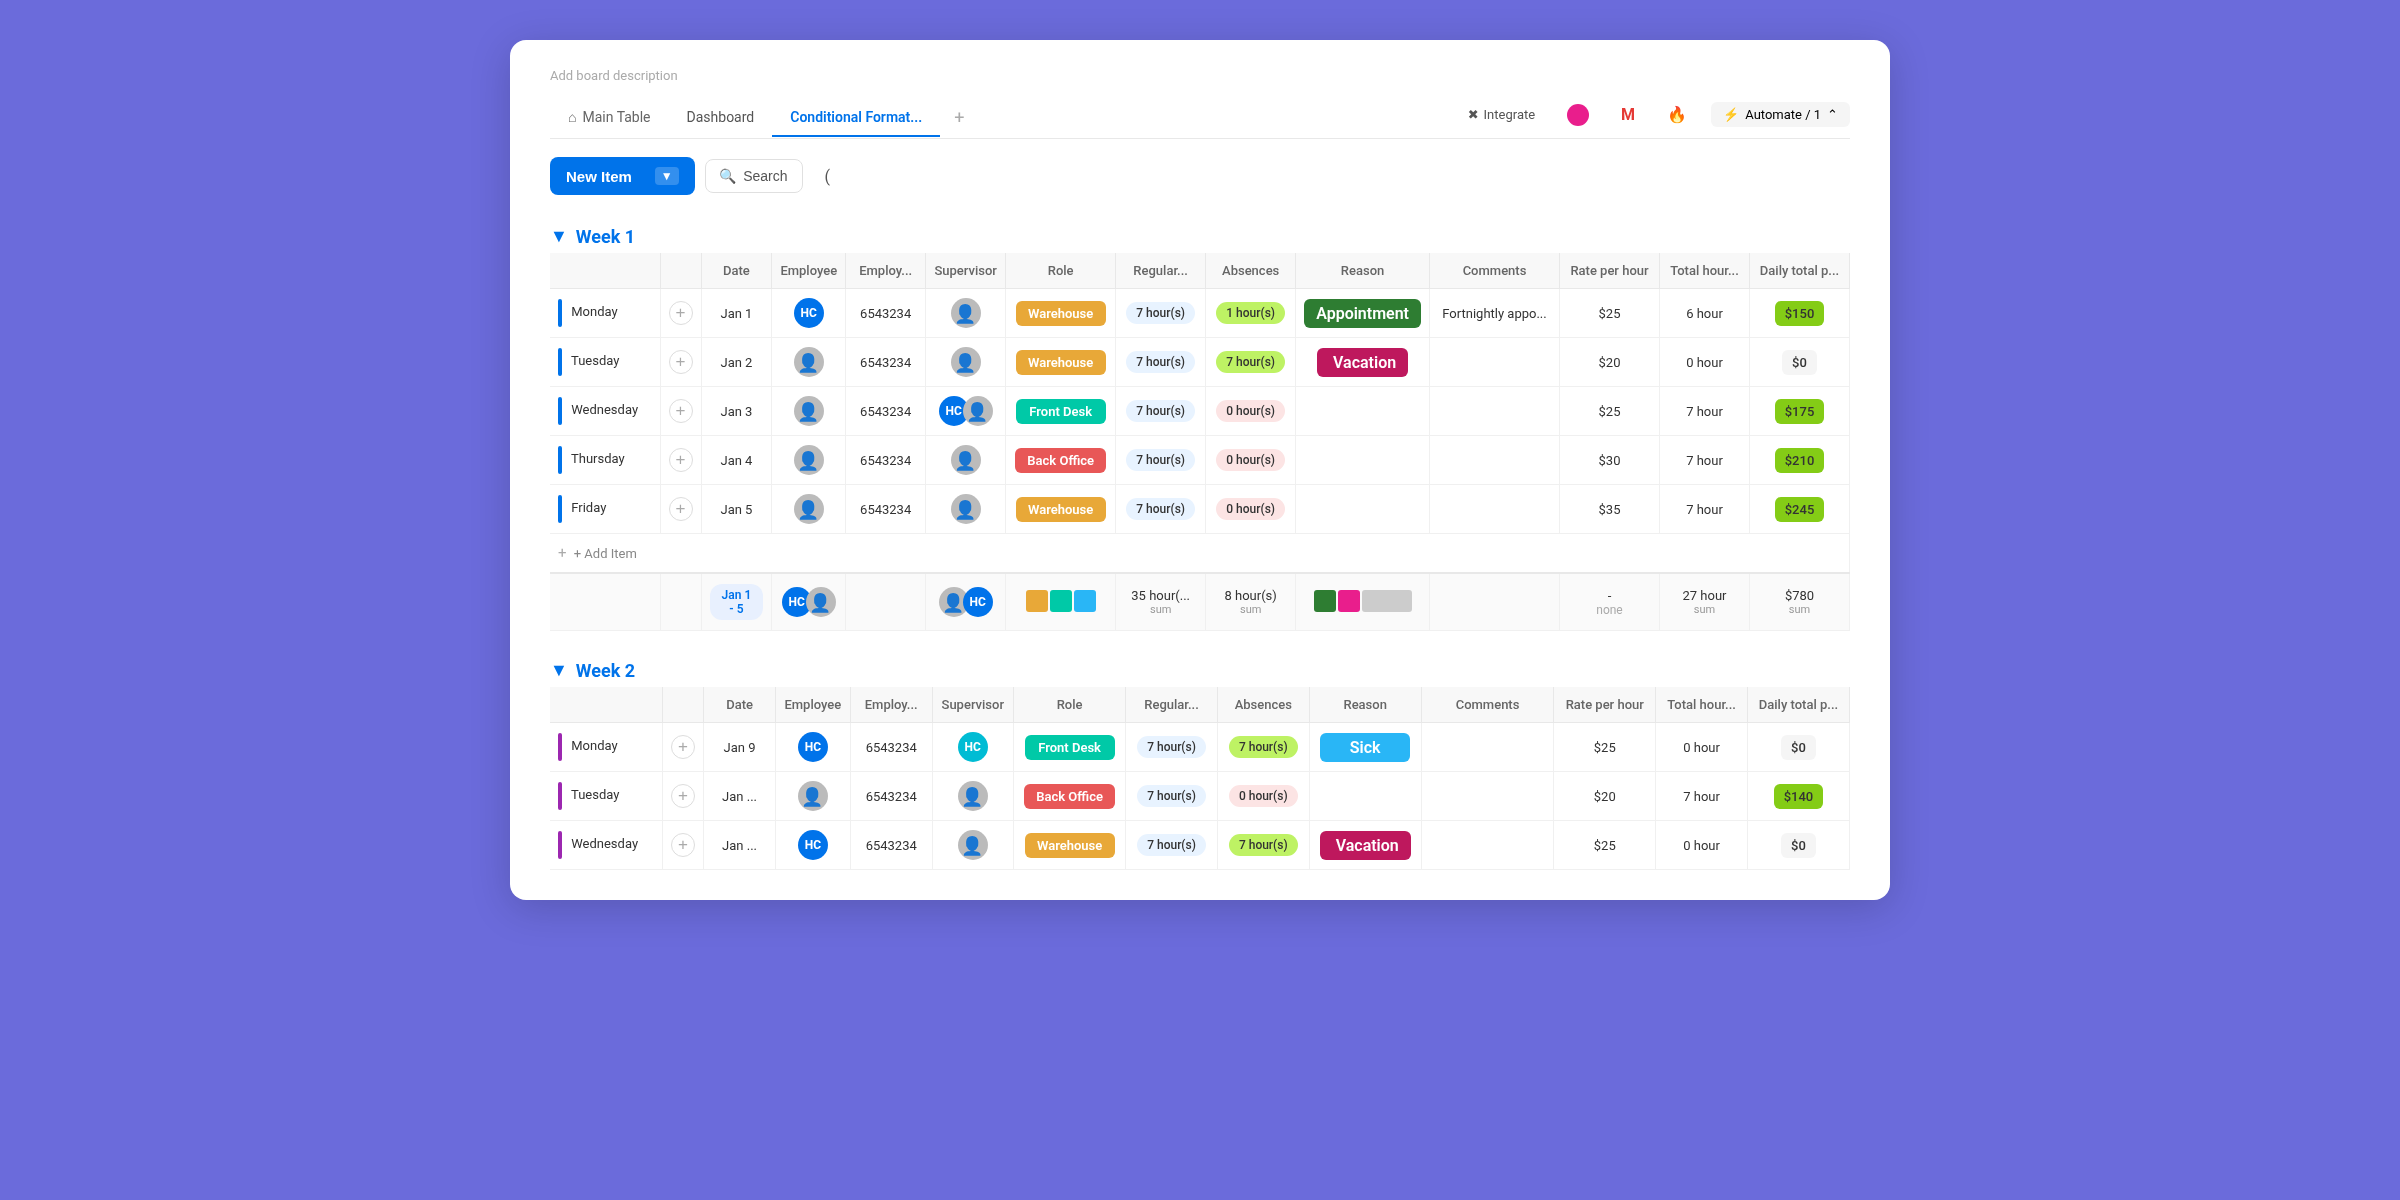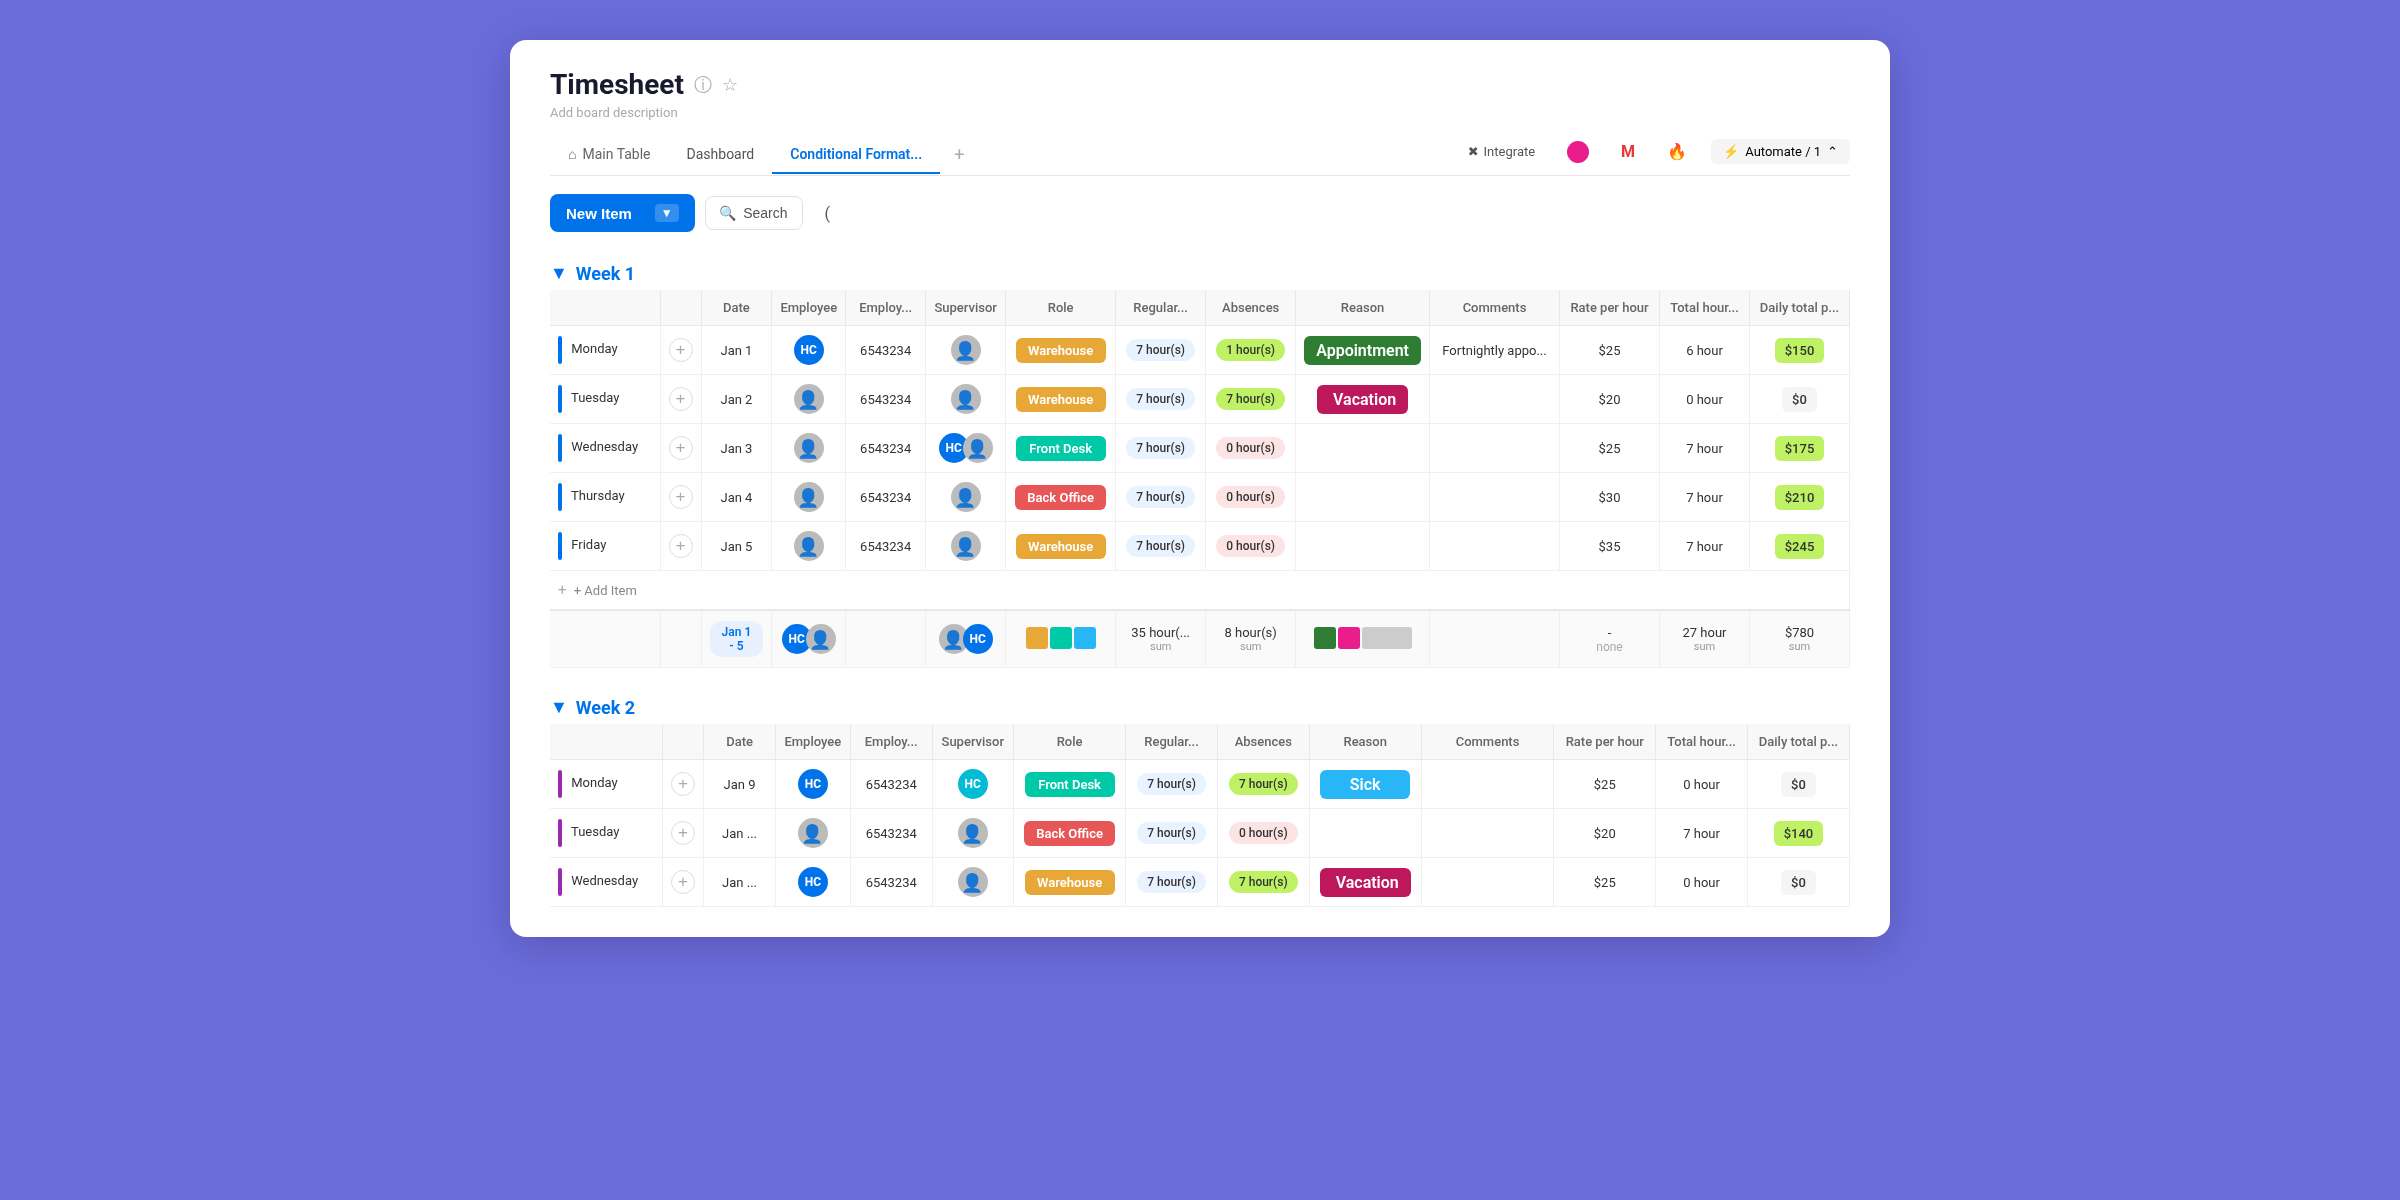--- a/index.html
+++ b/index.html
@@ -270,21 +270,21 @@
       font-weight: 600;
       font-size: 16px;
       display: inline-block;
       min-width: 90px;
       text-align: center;
     }
     .reason-appointment { background: #2e7d32; }
     .reason-vacation { background: #be185d; padding-left: 16px; }
     .reason-sick { background: #29b6f6; }
     .daily-total-green {
-      background: #bef264;
+      background: #84cc16;
       color: #333;
       padding: 5px 10px;
       border-radius: 6px;
       font-weight: 500;
     }
     .add-item-row td {
       color: #888;
       font-size: 13px;
       padding: 10px 8px 10px 16px;
       cursor: pointer;
@@ -360,25 +360,20 @@
       display: inline-flex;
       align-items: center;
       justify-content: center;
     }
   </style>
 </head>
 <body>
 
 <div class="app-container">
   <div class="header">
-    <div class="title-row">
-      <span class="page-title">Timesheet</span>
-      <span class="info-icon" title="Info">ⓘ</span>
-      <span class="star-icon">☆</span>
-    </div>
     <div class="board-desc">Add board description</div>
     <div class="tabs-row">
       <div class="tab home-tab">
         <span>⌂</span>
         <span>Main Table</span>
       </div>
       <div class="tab">
         <span>Dashboard</span>
       </div>
       <div class="tab active">

